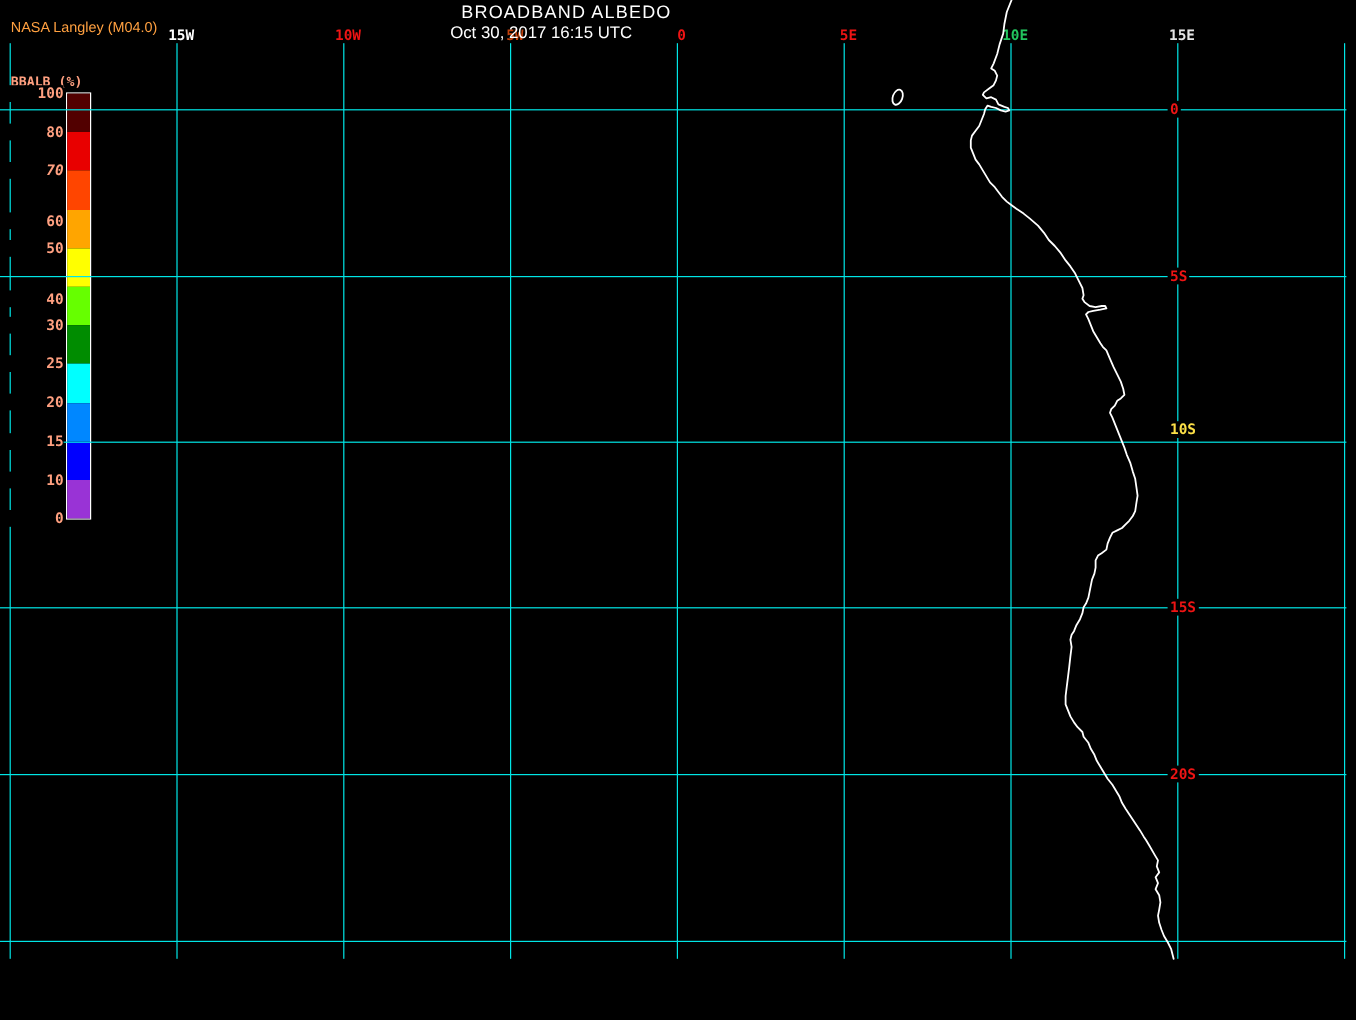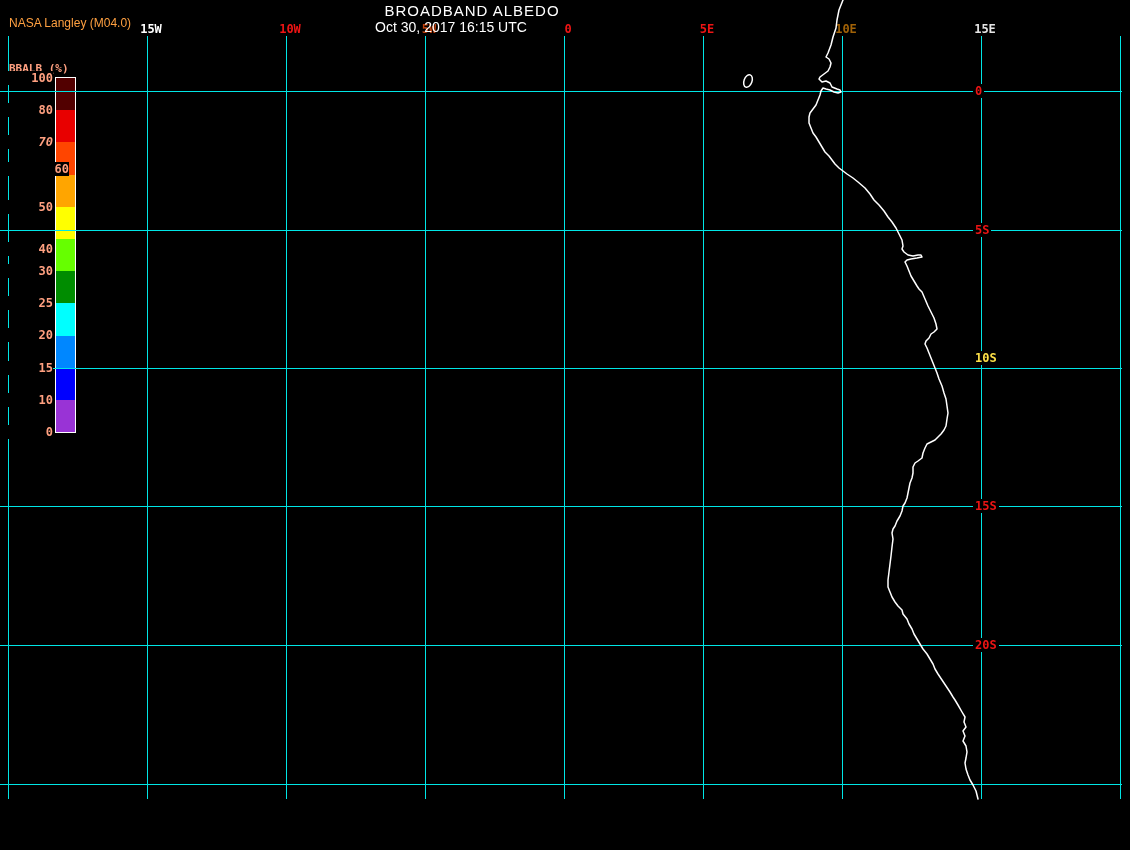--- a/index.html
+++ b/index.html
@@ -54,39 +54,39 @@
       <div class="lon-label" style="left: 151px; top: 22px; color: #ffffff;">15W</div>
       <div class="vline" style="left: 286px; top: 36px; height: 763px; background: rgb(0, 230, 230);"></div>
       <div class="lon-label" style="left: 290px; top: 22px; color: rgb(238, 20, 20);">10W</div>
       <div class="vline" style="left: 425px; top: 36px; height: 763px; background: rgb(0, 230, 230);"></div>
       <div class="lon-label" style="left: 429px; top: 22px; color: #c2410c;">5W</div>
       <div class="vline" style="left: 564px; top: 36px; height: 763px; background: rgb(0, 230, 230);"></div>
       <div class="lon-label" style="left: 568px; top: 22px; color: rgb(238, 20, 20);">0</div>
       <div class="vline" style="left: 703px; top: 36px; height: 763px; background: rgb(0, 230, 230);"></div>
       <div class="lon-label" style="left: 707px; top: 22px; color: rgb(238, 20, 20);">5E</div>
       <div class="vline" style="left: 842px; top: 36px; height: 763px; background: rgb(0, 230, 230);"></div>
-      <div class="lon-label" style="left: 846px; top: 22px; color: #a16207;">10E</div>
+      <div class="lon-label" style="left: 846px; top: 22px; color: #22c55e;">10E</div>
       <div class="vline" style="left: 981px; top: 36px; height: 763px; background: rgb(0, 230, 230);"></div>
       <div class="lon-label" style="left: 985px; top: 22px; color: #e5e5e5;">15E</div>
       <div class="vline" style="left: 1120px; top: 36px; height: 763px; background: rgb(0, 230, 230);"></div>
       <div class="hline" style="top: 91px; left: 0px; width: 1122px; background: rgb(0, 230, 230);"></div>
       <div class="lat-label" style="left: 973px; top: 84px; color: rgb(238, 20, 20);">0</div>
       <div class="hline" style="top: 230px; left: 0px; width: 1122px; background: rgb(0, 230, 230);"></div>
       <div class="lat-label" style="left: 973px; top: 223px; color: rgb(238, 20, 20);">5S</div>
       <div class="hline" style="top: 368px; left: 0px; width: 1122px; background: rgb(0, 230, 230);"></div>
       <div class="lat-label" style="left: 973px; top: 351px; color: #fde047;">10S</div>
       <div class="hline" style="top: 506px; left: 0px; width: 1122px; background: rgb(0, 230, 230);"></div>
       <div class="lat-label" style="left: 973px; top: 499px; color: rgb(238, 20, 20);">15S</div>
       <div class="hline" style="top: 645px; left: 0px; width: 1122px; background: rgb(0, 230, 230);"></div>
       <div class="lat-label" style="left: 973px; top: 638px; color: rgb(238, 20, 20);">20S</div>
       <div class="hline" style="top: 784px; left: 0px; width: 1122px; background: rgb(0, 230, 230);"></div>
       <div class="cb-tick" style="top: 71px;">100</div>
       <div class="cb-tick" style="top: 103.182px;">80</div>
       <div class="cb-tick" style="top: 135.364px; font-style: italic;">70</div>
-      <div class="cb-tick" style="top: 162px; padding-left: 16px;">60</div>
+      <div class="cb-tick" style="top: 177px;">60</div>
       <div class="cb-tick" style="top: 199.727px;">50</div>
       <div class="cb-tick" style="top: 242px;">40</div>
       <div class="cb-tick" style="top: 264.091px;">30</div>
       <div class="cb-tick" style="top: 296.273px;">25</div>
       <div class="cb-tick" style="top: 328.455px;">20</div>
       <div class="cb-tick" style="top: 360.636px;">15</div>
       <div class="cb-tick" style="top: 392.818px;">10</div>
       <div class="cb-tick" style="top: 425px;">0</div>
     </div>
 

